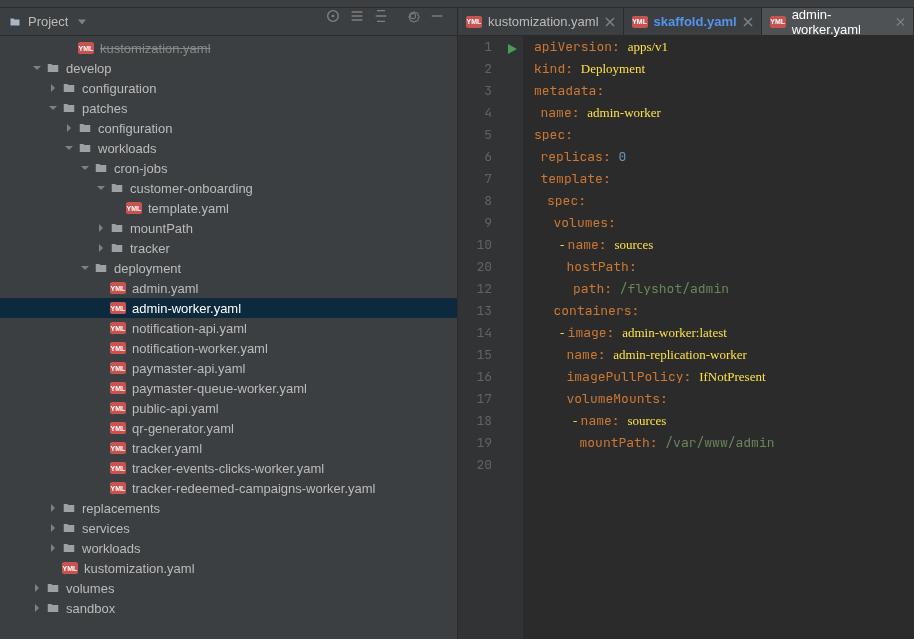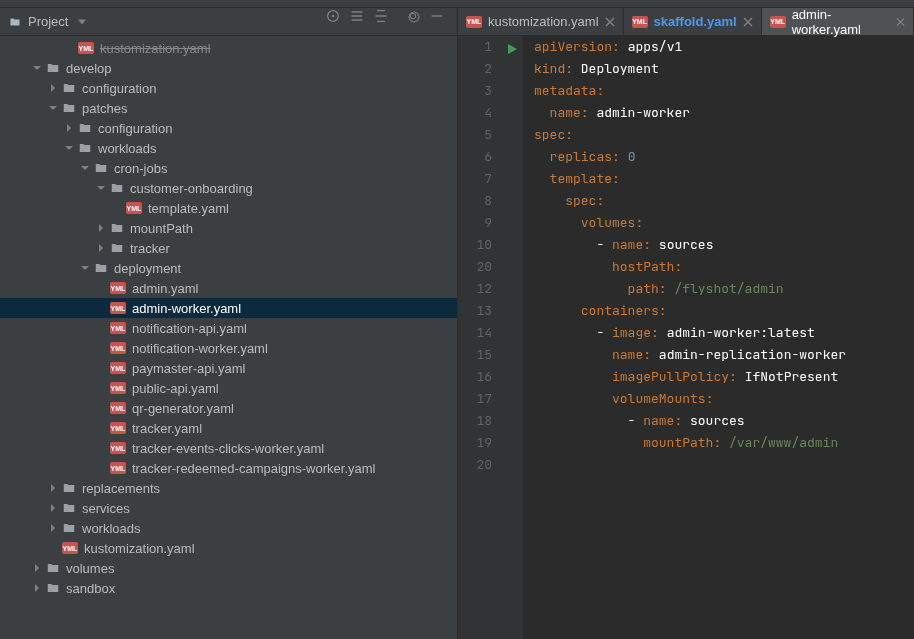--- a/index.html
+++ b/index.html
@@ -173,21 +173,21 @@
   }
   .code {
     flex: 1;
     padding-left: 10px;
     padding-top: 0;
     white-space: pre;
     color: #a9b7c6;
   }
   .code div { height: 22px; }
   .k { color: #cc7832; } 
-  .v { color: #ffffff; } 
+  .v { color: #fde047; font-family: Liberation Serif, serif; } 
   .n { color: #6897bb; } 
   .colon { color: #cc7832; }
   .g { color: #6a8759; } 
 </style>
 </head>
 <body>
 
 <div class="top-strip"></div>
 <div class="main">
 
@@ -356,20 +356,26 @@
           <span class="indent" style="width:96px"></span>
           <span class="chevron-space"></span>
           <span class="yml-icon">YML</span>
           <span class="node-label">notification-worker.yaml</span>
         </div>
         <div class="tree-row">
           <span class="indent" style="width:96px"></span>
           <span class="chevron-space"></span>
           <span class="yml-icon">YML</span>
           <span class="node-label">paymaster-api.yaml</span>
+        </div>
+        <div class="tree-row">
+          <span class="indent" style="width:96px"></span>
+          <span class="chevron-space"></span>
+          <span class="yml-icon">YML</span>
+          <span class="node-label">paymaster-queue-worker.yaml</span>
         </div>
         <div class="tree-row">
           <span class="indent" style="width:96px"></span>
           <span class="chevron-space"></span>
           <span class="yml-icon">YML</span>
           <span class="node-label">public-api.yaml</span>
         </div>
         <div class="tree-row">
           <span class="indent" style="width:96px"></span>
           <span class="chevron-space"></span>

